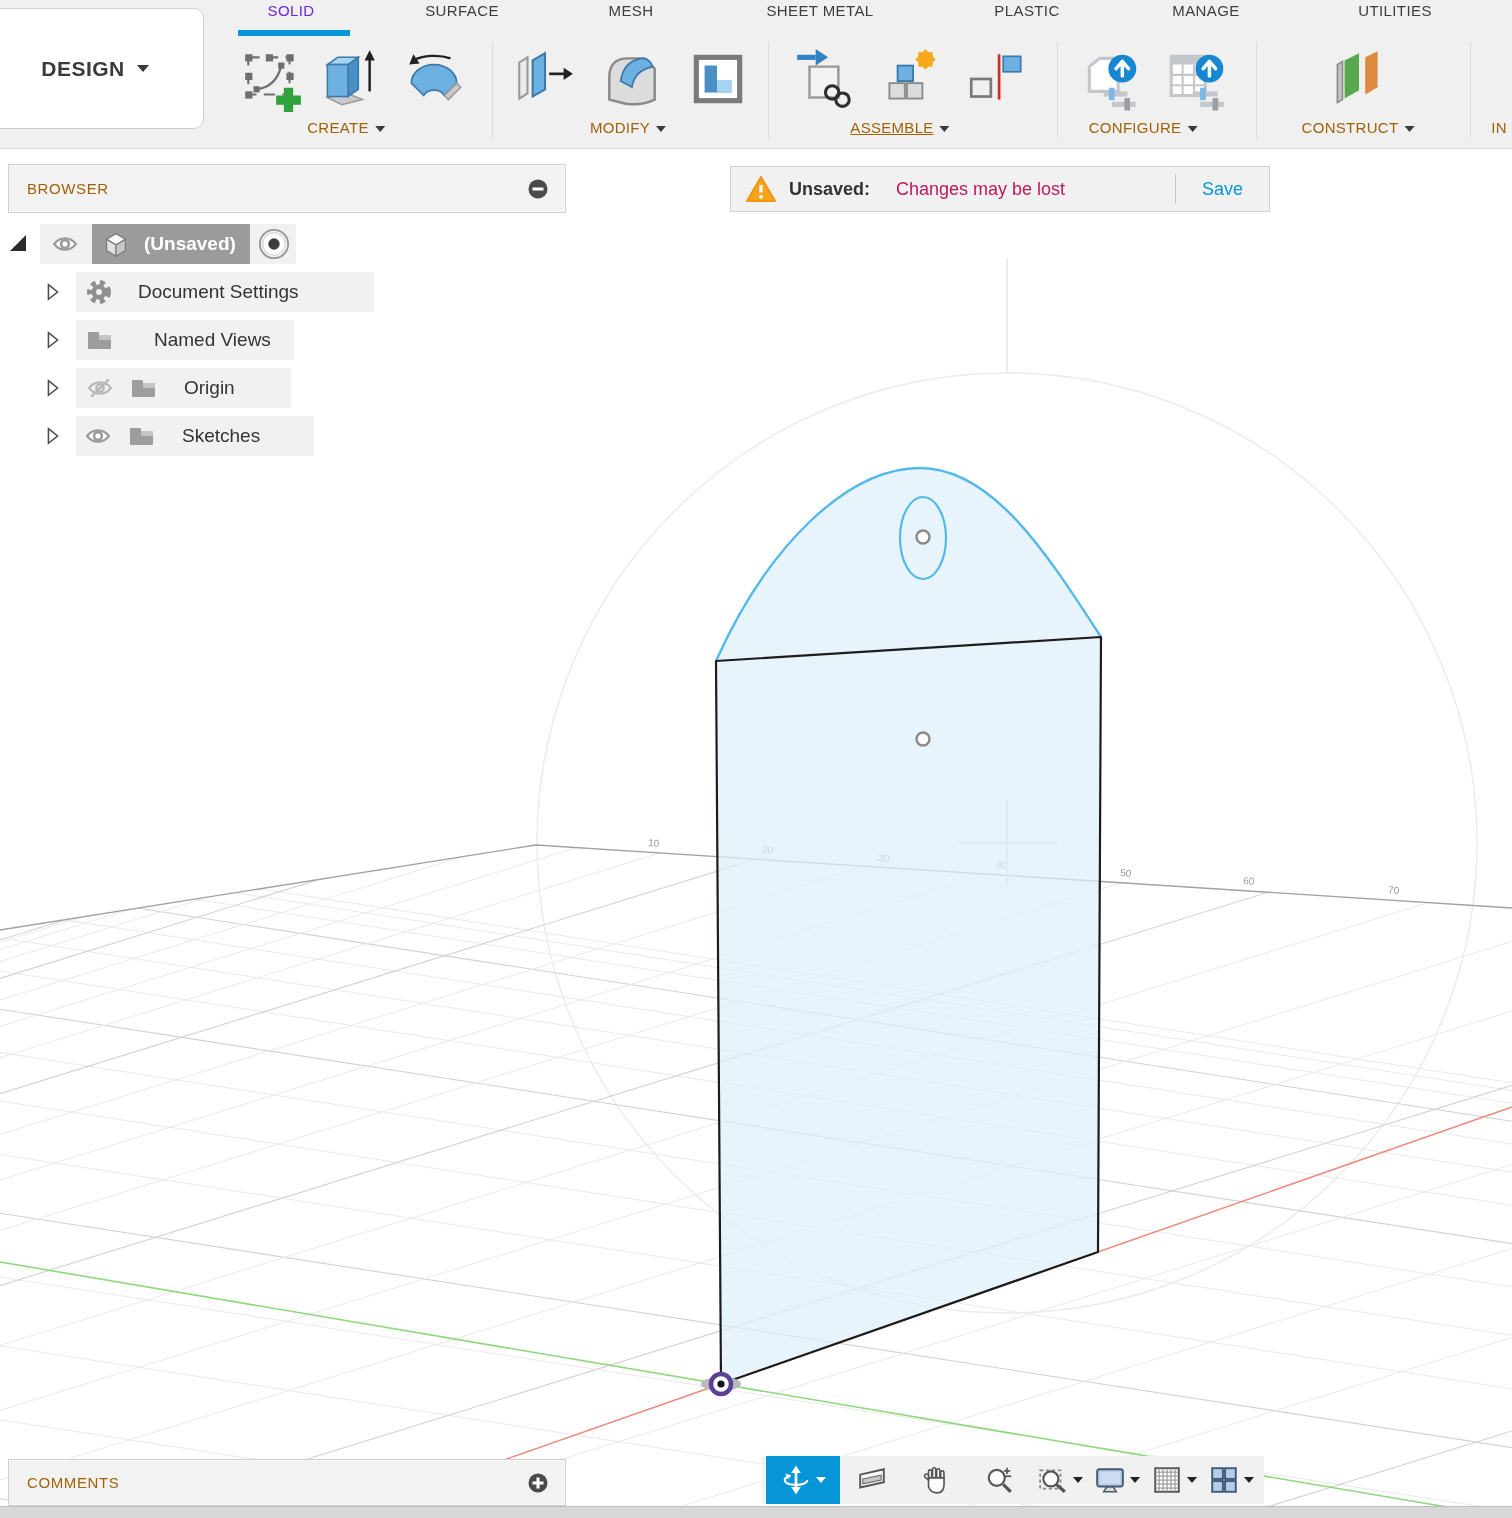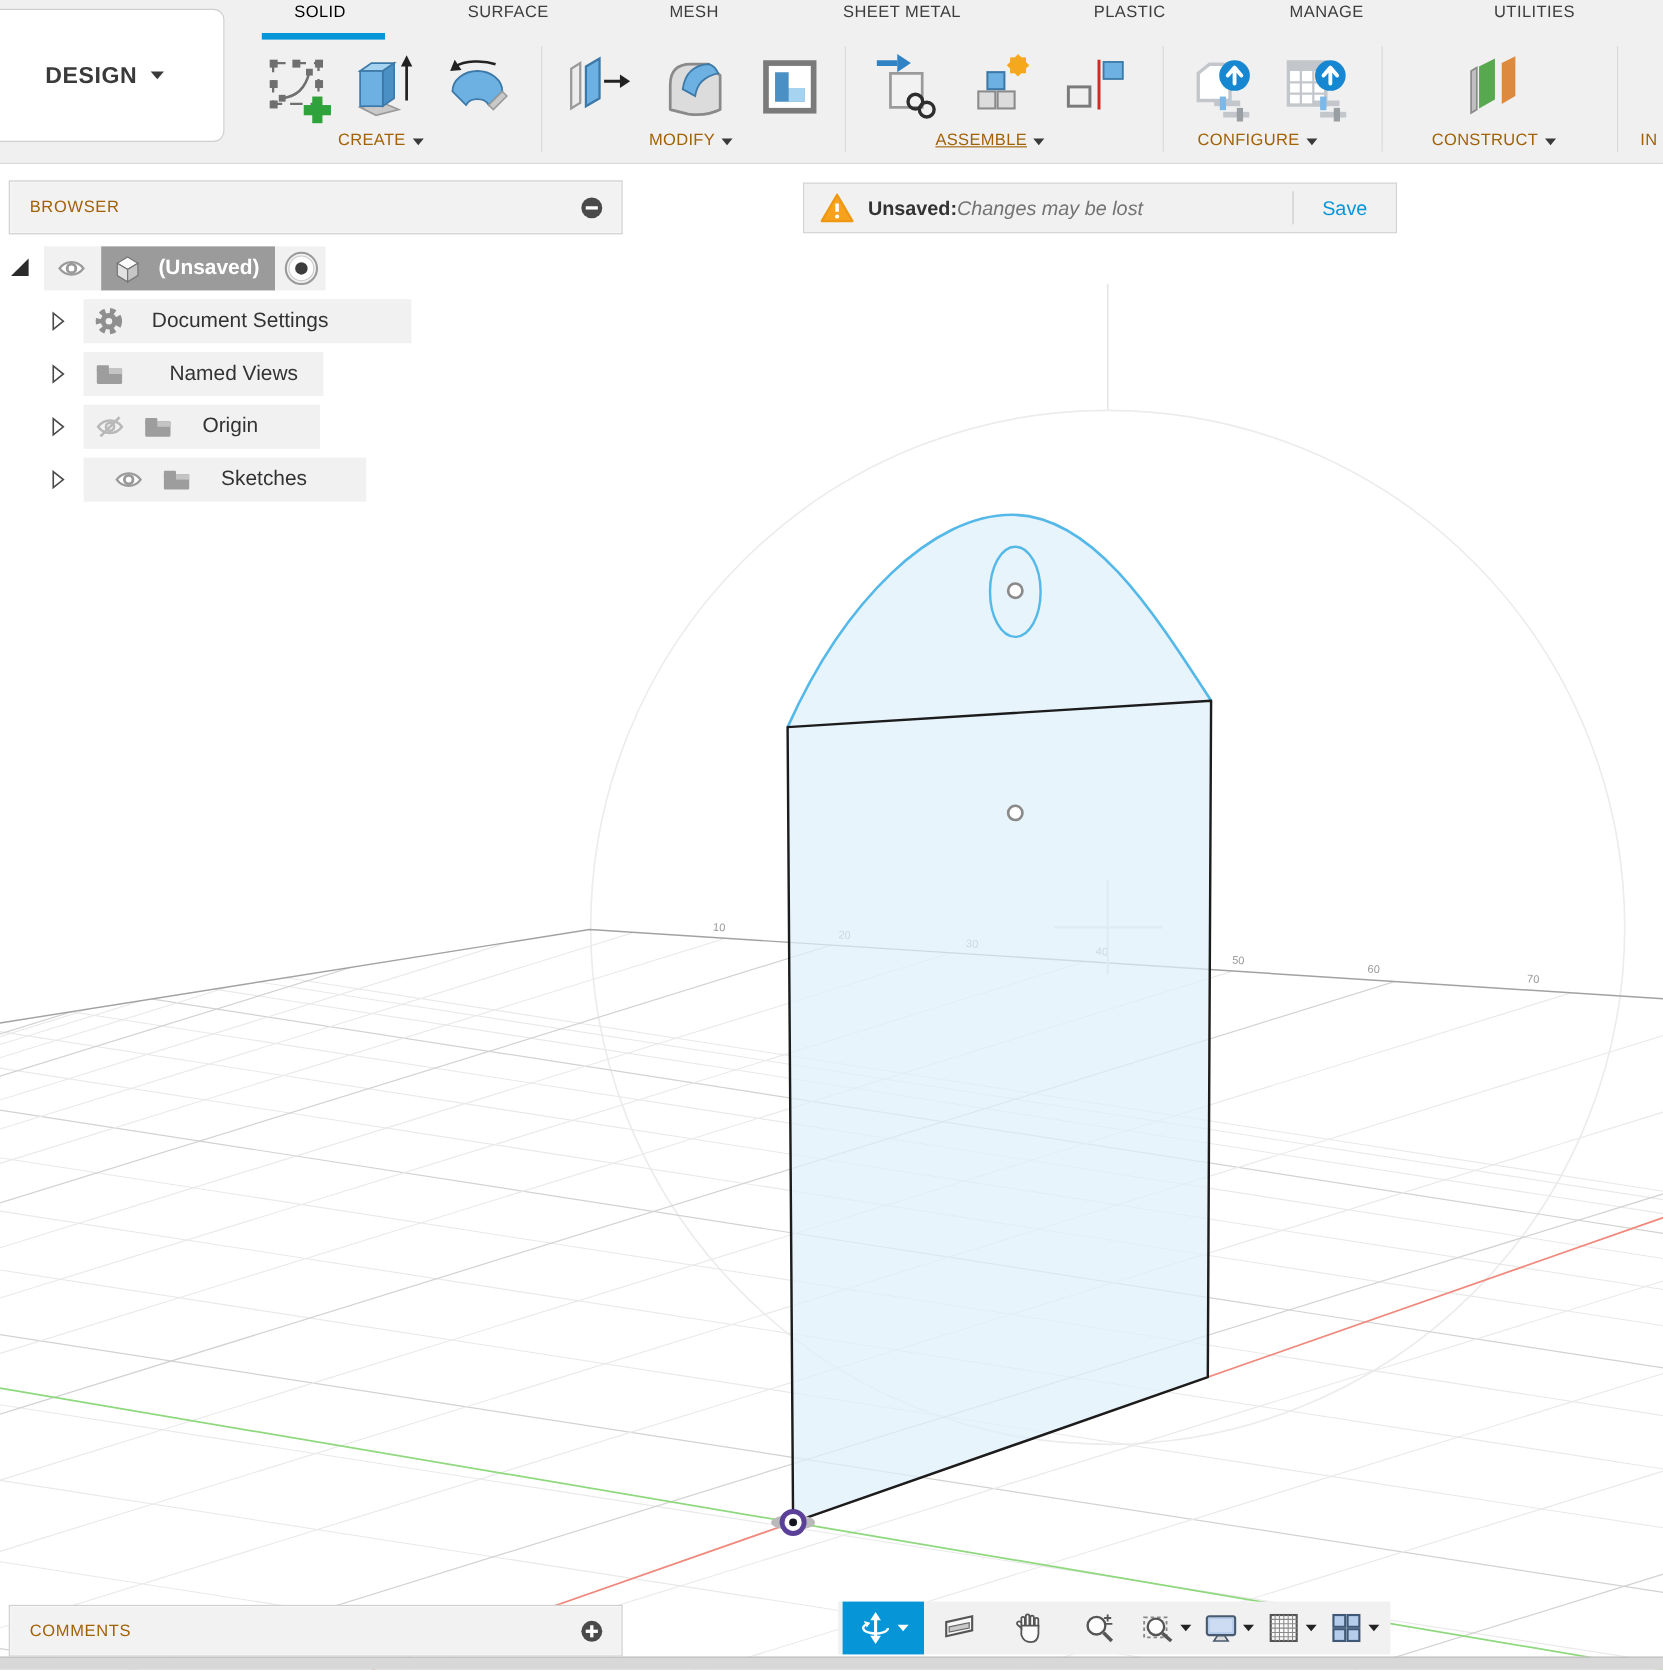--- a/index.html
+++ b/index.html
@@ -9,21 +9,21 @@
   
   .toolbar{position:absolute;left:0;top:0;width:1512px;height:148px;background:#f0f0f0;
            border-bottom:1px solid #d6d6d6;z-index:20;}
   .design-btn{position:absolute;left:-14px;top:8px;width:216px;height:119px;background:#fff;
               border:1px solid #cfcfcf;border-radius:10px;display:flex;align-items:center;
               justify-content:center;gap:12px;cursor:pointer;}
   .design-btn span.lbl{font-size:21px;font-weight:700;color:#3a3a3a;letter-spacing:.5px;}
   .caret{width:0;height:0;border:6px solid transparent;border-top:7px solid #3a3a3a;border-bottom:none;display:inline-block;}
   .tab{position:absolute;top:2px;transform:translateX(-50%);font-size:15px;color:#3d3d3d;
        letter-spacing:.4px;cursor:pointer;white-space:nowrap;}
-  .tab.active{color:#000000;}
+  .tab.active{color:#6d28d9;}
   .tab-underline{position:absolute;left:238px;top:30px;width:112px;height:6px;background:#0696d7;}
   .tbtn{position:absolute;top:40px;width:76px;height:78px;display:flex;align-items:center;
         justify-content:center;cursor:pointer;}
   .tbtn svg{width:66px;height:66px;}
   .tdiv{position:absolute;top:42px;width:1px;height:96px;background:#d9d9d9;}
   .grp{position:absolute;top:119px;transform:translateX(-50%);font-size:15px;color:#a16207;
        letter-spacing:.3px;display:flex;align-items:center;gap:6px;cursor:pointer;white-space:nowrap;}
   .grp .caret{border-width:5px;border-top-width:6px;margin-top:2px;}
   
   .panel-bar{position:absolute;background:#f2f2f2;border:1px solid #cfcfcf;display:flex;
@@ -33,21 +33,21 @@
   
   .trow{position:absolute;height:40px;display:flex;align-items:center;z-index:30;}
   .trow .rowbg{background:rgba(240,240,240,.96);height:40px;display:flex;align-items:center;}
   .tlabel{font-size:19px;color:#333;}
   .hl{background:#9b9b9b;height:40px;display:flex;align-items:center;padding:0 14px 0 8px;}
   .hl .tlabel{color:#fff;font-weight:600;}
   
   .warn{position:absolute;left:730px;top:166px;width:540px;height:46px;background:#f1f1f1;
         border:1px solid #d2d2d2;display:flex;align-items:center;z-index:30;padding:0 0 0 14px;box-sizing:border-box;}
   .warn .wl{font-size:18px;font-weight:700;color:#333;margin-left:12px;}
-  .warn .wm{font-size:18px;color:#737373;font-style:italic;}
+  .warn .wm{font-size:18px;color:#be185d;margin-left:26px;}
   .warn .vdiv{width:1px;height:30px;background:#c7c7c7;margin-left:auto;}
   .warn .save{font-size:18px;color:#0696d7;padding:0 26px;cursor:pointer;}
   
   .nav{position:absolute;left:762px;top:1456px;height:48px;background:#f1f1f1;display:flex;
        align-items:center;z-index:30;padding:0 4px;}
   .nbtn{height:48px;display:flex;align-items:center;justify-content:center;cursor:pointer;padding:0 6px;}
   .nbtn.active{background:#0696d7;}
   .nbtn svg{width:30px;height:30px;}
   .nbtn .caret{border-width:5px;border-top-width:6px;border-top-color:#222;margin-left:5px;}
   .nbtn.active .caret{border-top-color:#fff;}
@@ -388,21 +388,21 @@
       <rect x="14" y="9" width="12" height="5" fill="#c4c4c4"></rect>
     </svg>
     <span class="tlabel" style="margin-left:26px;">Origin</span>
   </div>
 </div>
 
 <div class="trow" style="left:42px;top:416px;">
   <svg width="22" height="24" viewBox="0 0 24 24">
     <polygon points="7,4 17,12 7,20" fill="#fdfdfd" stroke="#4a4a4a" stroke-width="1.6"></polygon>
   </svg>
-  <div class="rowbg" style="margin-left:12px;width:230px;padding-left:27px;">
+  <div class="rowbg" style="margin-left:12px;width:230px;padding-left:8px;">
     <svg width="28" height="26" viewBox="0 0 24 24">
       <path d="M2,12 C7,5 17,5 22,12 C17,19 7,19 2,12 Z" fill="#fff" stroke="#9a9a9a" stroke-width="2"></path>
       <circle cx="12" cy="12" r="3.6" fill="none" stroke="#9a9a9a" stroke-width="2.4"></circle>
     </svg>
     <svg width="30" height="28" viewBox="0 0 28 28" style="margin-left:14px;">
       <rect x="3" y="6" width="11" height="6" rx="1" fill="#9d9d9d"></rect>
       <rect x="3" y="9" width="23" height="14" rx="1" fill="#9d9d9d"></rect>
       <rect x="14" y="9" width="12" height="5" fill="#c4c4c4"></rect>
     </svg>
     <span class="tlabel" style="margin-left:26px;">Sketches</span>

